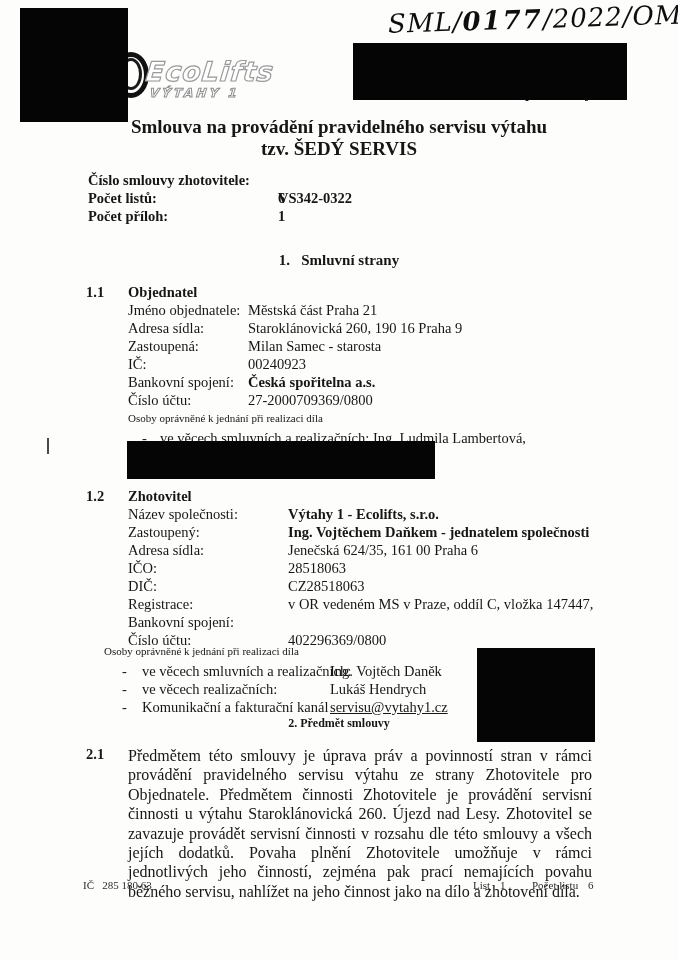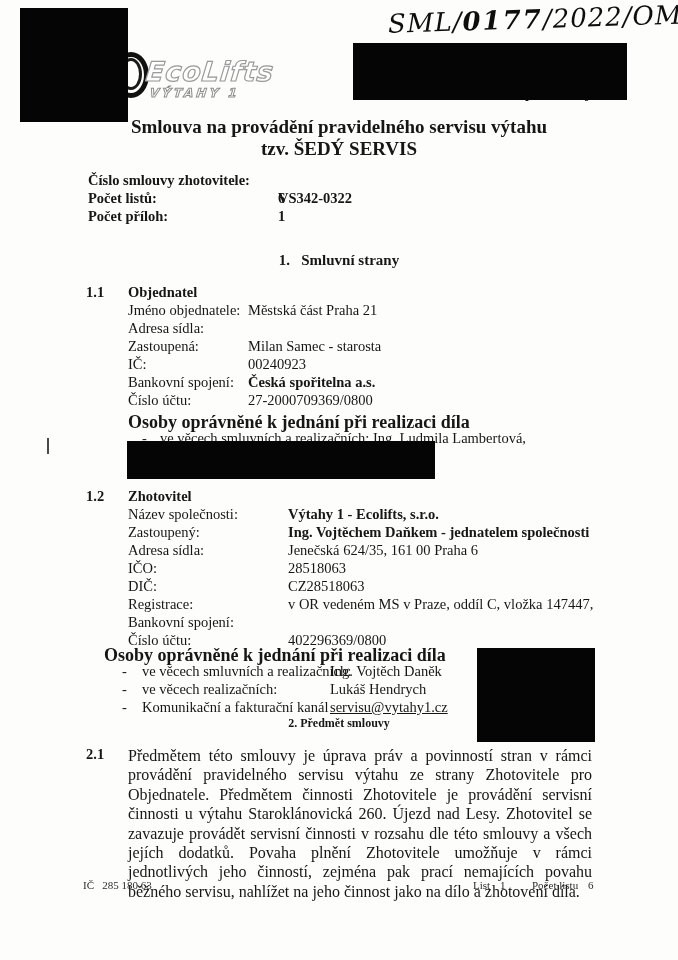--- a/index.html
+++ b/index.html
@@ -48,21 +48,21 @@
   .doc-title{
     position:absolute;left:0;top:116px;width:678px;text-align:center;
     font-weight:bold;font-size:19px;line-height:22px;z-index:1;
   }
   .meta-label{font-weight:bold;font-size:14.5px;white-space:pre;}
   .meta-value{font-weight:bold;font-size:14.5px;white-space:pre;}
   .h-center{position:absolute;left:0;width:678px;text-align:center;font-weight:bold;white-space:pre;}
   .lbl,.val{font-size:14.5px;white-space:pre;}
   .sec-num{font-weight:bold;font-size:14.5px;}
   .sec-title{font-weight:bold;font-size:14.5px;}
-  .persons-h{font-weight:bold;font-size:18px;white-space:pre;}
+  .persons-h{font-weight:normal;font-size:11px;white-space:pre;}
   .dash{font-size:14.5px;}
   .underline{text-decoration:underline;}
   .para{
     position:absolute;left:128px;top:746px;width:464px;
     font-size:16px;line-height:19.4px;text-align:justify;
     -moz-text-align-last:left;text-align-last:left;
   }
   .footer-t{font-size:11px;color:#2b2b2b;white-space:pre;}
   .stray-mark{position:absolute;left:47px;top:438px;width:1.5px;height:16px;background:#4a4a4a;}
 </style>
@@ -97,20 +97,21 @@
   <div class="abs meta-value" style="left:278px;top:208px;">1</div>
 
   <div class="h-center" style="top:252px;font-size:15px;">1.   Smluvní strany</div>
 
   <div class="abs sec-num" style="left:86px;top:284px;">1.1</div>
   <div class="abs sec-title" style="left:128px;top:284px;">Objednatel</div>
 
   <div class="abs lbl" style="left:128px;top:302px;">Jméno objednatele:</div>
   <div class="abs val" style="left:248px;top:302px;">Městská část Praha 21</div>
   <div class="abs lbl" style="left:128px;top:320px;">Adresa sídla:</div>
+  <div class="abs val" style="left:248px;top:320px;">Staroklánovická 260, 190 16 Praha 9</div>
   <div class="abs lbl" style="left:128px;top:338px;">Zastoupená:</div>
   <div class="abs val" style="left:248px;top:338px;">Milan Samec - starosta</div>
   <div class="abs lbl" style="left:128px;top:356px;">IČ:</div>
   <div class="abs val" style="left:248px;top:356px;">00240923</div>
   <div class="abs lbl" style="left:128px;top:374px;">Bankovní spojení:</div>
   <div class="abs val" style="left:248px;top:374px;font-weight:bold;">Česká spořitelna a.s.</div>
   <div class="abs lbl" style="left:128px;top:392px;">Číslo účtu:</div>
   <div class="abs val" style="left:248px;top:392px;">27-2000709369/0800</div>
 
   <div class="abs persons-h" style="left:128px;top:412px;">Osoby oprávněné k jednání při realizaci díla</div>

